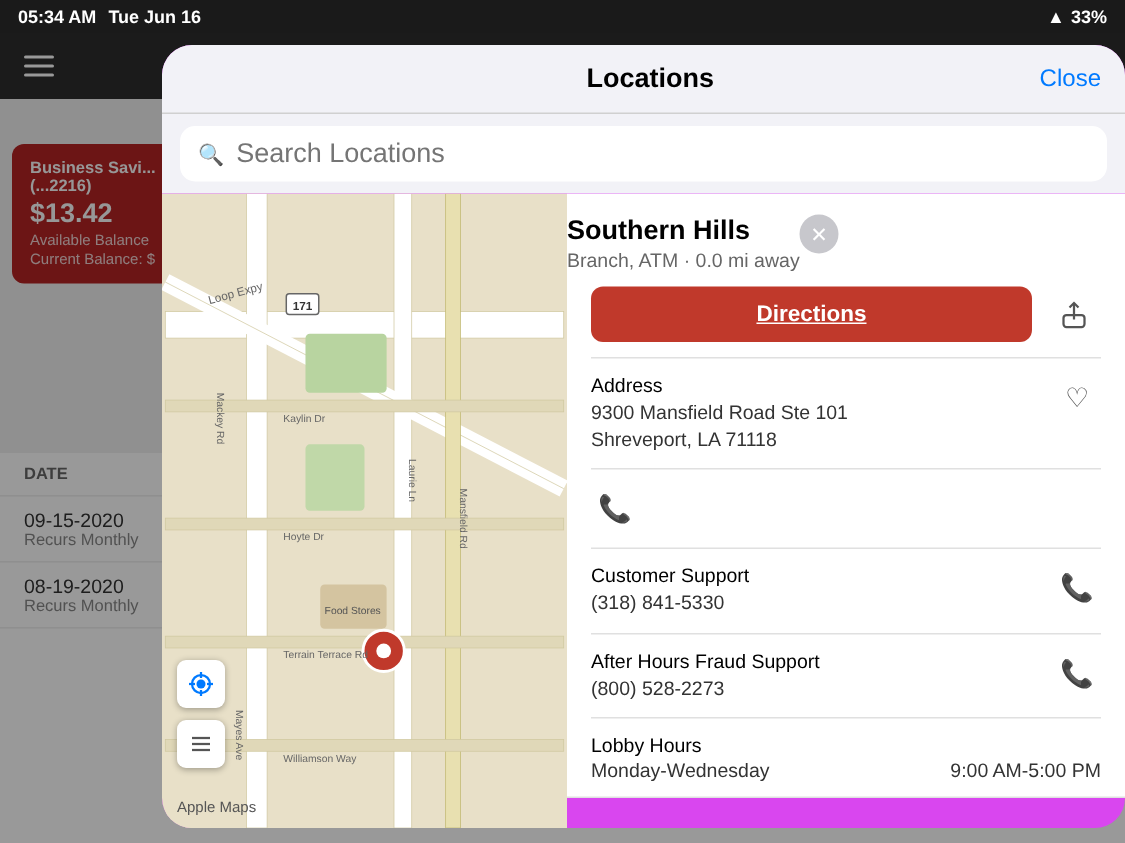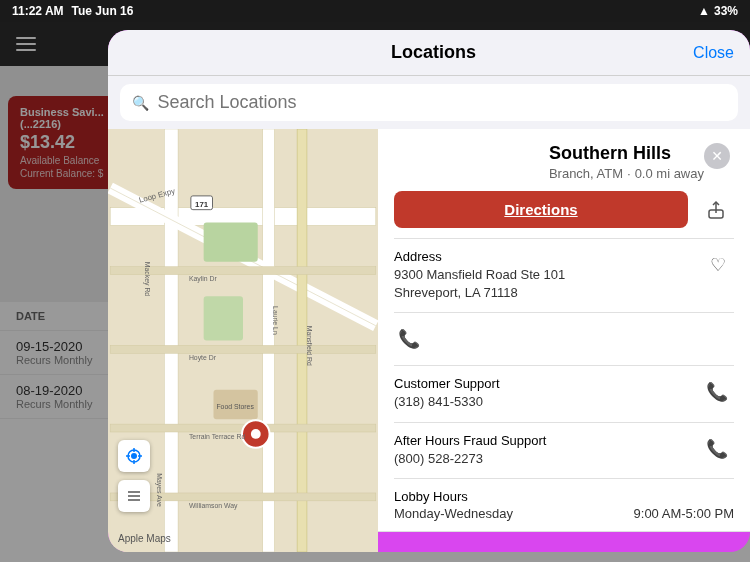--- a/index.html
+++ b/index.html
@@ -224,24 +224,24 @@
     }
 
     
     .location-detail {
       background: #fff;
       margin: 0;
       border-bottom: 1px solid #e0e0e0;
     }
 
     .location-header {
-      padding: 14px 20px 0;
+      padding: 14px 0 0;
       display: flex;
       align-items: flex-start;
-      justify-content: flex-end;
+      justify-content: flex-start;
     }
     .location-name { font-size: 18px; font-weight: 700; color: #000; }
     .location-sub { font-size: 13px; color: #666; margin-top: 2px; }
     .close-icon-btn {
       width: 26px;
       height: 26px;
       background: #c7c7cc;
       border-radius: 50%;
       display: flex;
       align-items: center;
@@ -312,21 +312,21 @@
     .hamburger span { display: block; width: 20px; height: 2px; background: #fff; border-radius: 1px; }
 
     
     .gear-icon { color: #fff; font-size: 20px; cursor: pointer; }
   </style>
 </head>
 <body>
 
 <div class="status-bar">
   <div class="status-left">
-    <span class="status-text">11:22 AM</span>
+    <span class="status-text">05:34 AM</span>
     <span class="status-text">Tue Jun 16</span>
   </div>
   <div class="status-right">
     <span class="status-text">▲</span>
     <span class="status-text">33%</span>
   </div>
 </div>
 
 <div class="top-nav">
   <div class="hamburger">

